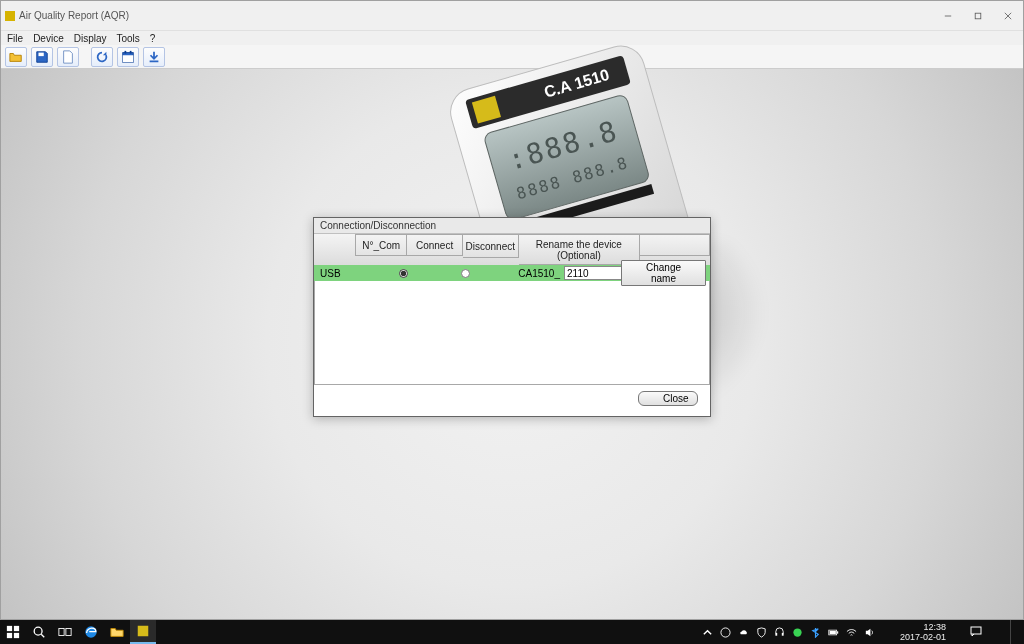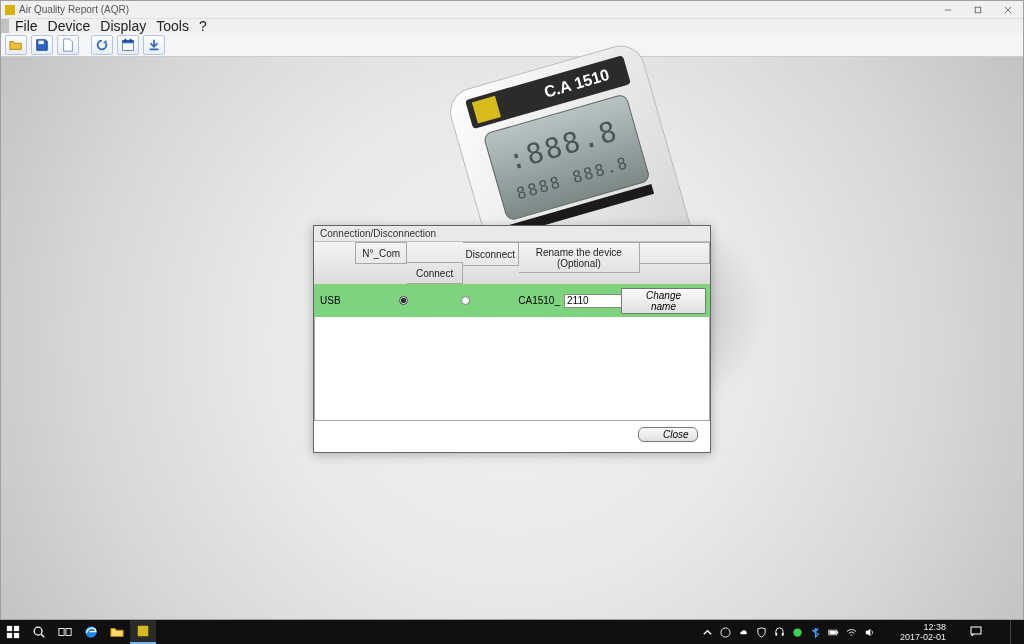--- a/index.html
+++ b/index.html
@@ -6,35 +6,35 @@
   html, body { width: 1024px; height: 644px; overflow: hidden; font-family: "Segoe UI", Tahoma, sans-serif; font-size: 11px; color: #000; }
   body { background: #000; }
 
   
   .app-window {
     position: absolute; left: 0; top: 0; width: 1024px; height: 620px;
     background: radial-gradient(circle at 50% 55%, #f2f2f2 0%, #e9e9e9 40%, #d7d7d7 70%, #bfbfbf 100%);
     border: 1px solid #a0a0a0;
   }
   .title-bar {
-    height: 18px; display: flex; align-items: center; padding-left: 4px;
+    height: 30px; display: flex; align-items: center; padding-left: 4px;
     background: #f0f0f0; border-bottom: 1px solid #e0e0e0; font-size: 10px; color: #555;
   }
   .title-bar .app-icon { width: 10px; height: 10px; background: #d6b300; margin-right: 4px; }
   .title-bar .title-text { flex: 1; }
   .win-controls { display: flex; height: 100%; }
   .win-btn {
     width: 30px; display: flex; align-items: center; justify-content: center;
     color: #555; cursor: pointer;
   }
   .win-btn svg { width: 8px; height: 8px; }
 
   .menu-bar {
     height: 14px; display: flex; align-items: center; gap: 10px; padding-left: 6px;
-    background: #f0f0f0; font-size: 14px; color: #222; margin-left: 8px;
+    background: #f0f0f0; font-size: 10px; color: #222;
   }
   .menu-bar span { cursor: pointer; }
 
   .tool-bar {
     height: 24px; display: flex; align-items: center; gap: 4px; padding: 2px 4px;
     background: #f5f5f5; border-bottom: 1px solid #ccc;
   }
   .tb-btn {
     width: 22px; height: 20px; border: 1px solid #b4c4e4;
     background: linear-gradient(#fdfdfd, #e6eefb);
@@ -48,61 +48,61 @@
   .device-wrap { position: absolute; left: 440px; top: 50px; width: 280px; height: 240px; transform: rotate(-16deg); pointer-events: none; }
   .device-shadow {
     position: absolute; left: 10%; bottom: -140px; width: 90%; height: 180px;
     background: radial-gradient(ellipse at 50% 40%, rgba(0,0,0,0.25), rgba(0,0,0,0) 70%);
     transform: rotate(16deg);
     filter: blur(6px);
   }
 
   
   .dialog {
-    position: absolute; left: 312px; top: 224px; width: 398px;
+    position: absolute; left: 312px; top: 216px; width: 398px;
     border: 1px solid #646464; background: #fff;
     box-shadow: 0 2px 10px rgba(0,0,0,.25);
   }
   .dlg-title {
     background: #e9e9e9; padding: 2px 6px; font-size: 10px; color: #333;
     border-bottom: 1px solid #c0c0c0;
   }
   .dlg-body { background: #fff; }
   .grid-header {
     display: flex; background: linear-gradient(#f4f4f4,#dcdcdc); color: #222; font-size: 10px; padding-left: 41px;
   }
   .grid-header .gh {
     border: 1px solid #a8a8a8; border-left: none; display: flex;
     align-items: center; justify-content: center; text-align: center; padding: 1px 2px; line-height: 11px;
   }
   .grid-header .gh:first-child { border-left: 1px solid #a8a8a8; }
   .col-com { width: 58px; height: 22px; }
-  .col-connect { width: 62px; height: 22px; margin-top: 20px; }
+  .col-connect { width: 62px; height: 22px; }
   .col-disconnect { width: 62px; height: 24px; }
   .col-rename { width: 136px; height: 31px; }
   .col-btn { width: 78px; height: 22px; }
 
   .grid-row {
-    display: flex; align-items: center; background: #7ed37e; font-size: 10px; height: 33px;
+    display: flex; align-items: center; background: #7ed37e; font-size: 10px; height: 16px;
   }
   .grid-row > div { display: flex; align-items: center; justify-content: center; height: 100%; }
   .grid-row .cell-com { width: 58px; justify-content: flex-start; padding-left: 6px; }
   .grid-row .cell-connect { width: 62px; }
   .grid-row .cell-disconnect { width: 62px; }
   .grid-row .cell-rename { width: 136px; justify-content: flex-end; gap: 4px; padding-right: 2px; }
   .grid-row .cell-btn { width: 78px; justify-content: flex-end; padding-right: 4px; }
 
   .rename-prefix { color: #000; }
   .rename-input {
     width: 66px; height: 14px; font-size: 10px; background: #fff;
     border: 1px solid #888; padding: 0 2px;
   }
   .change-btn, .close-btn {
     font-size: 10px; border: 1px solid #777; background: linear-gradient(#fafafa,#e0e0e0);
-    padding: 1px 24px; cursor: pointer; border-radius: 1px; font-style: italic;
+    padding: 1px 24px; cursor: pointer; border-radius: 1px;
   }
   .grid-blank { height: 104px; background: #fff; border: 1px solid #a8a8a8; border-top: none; }
   .dlg-footer { display: flex; justify-content: flex-end; padding: 6px 12px 10px; }
   .close-btn { width: 60px; border-radius: 6px; }
 
   input[type=radio] { accent-color: #333; width: 9px; height: 9px; }
 
   
   .taskbar {
     position: absolute; left: 0; bottom: 0; width: 1024px; height: 24px;

